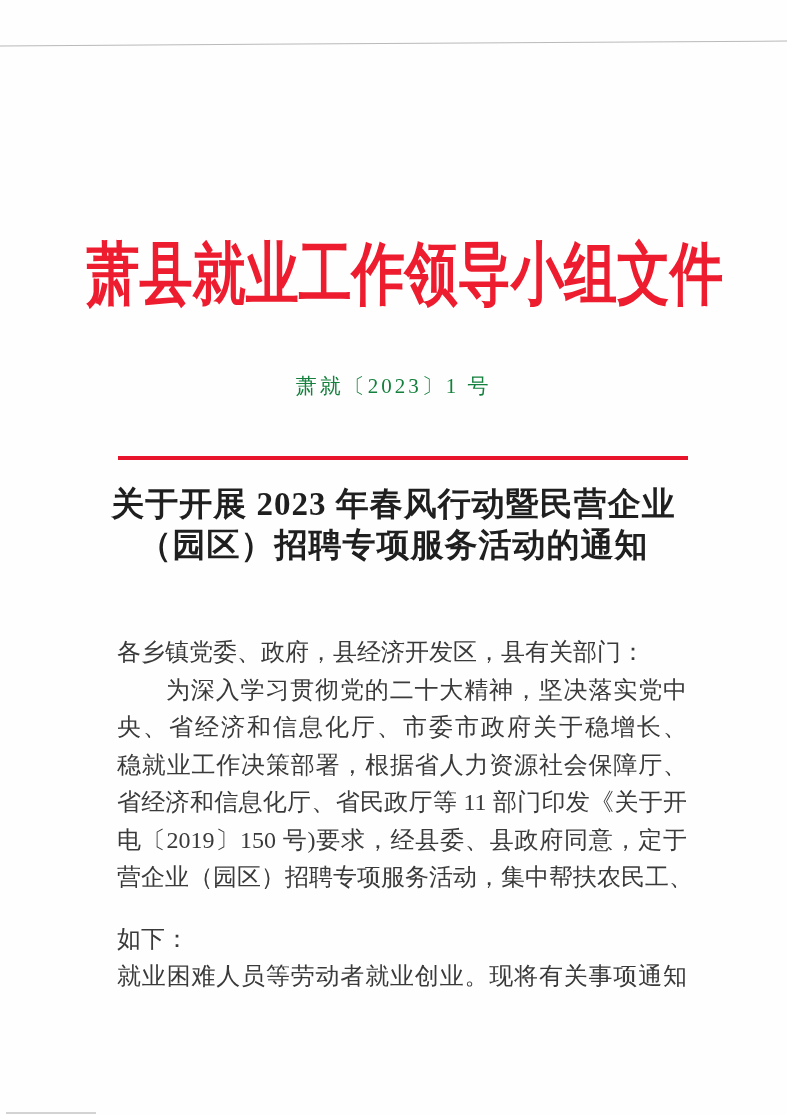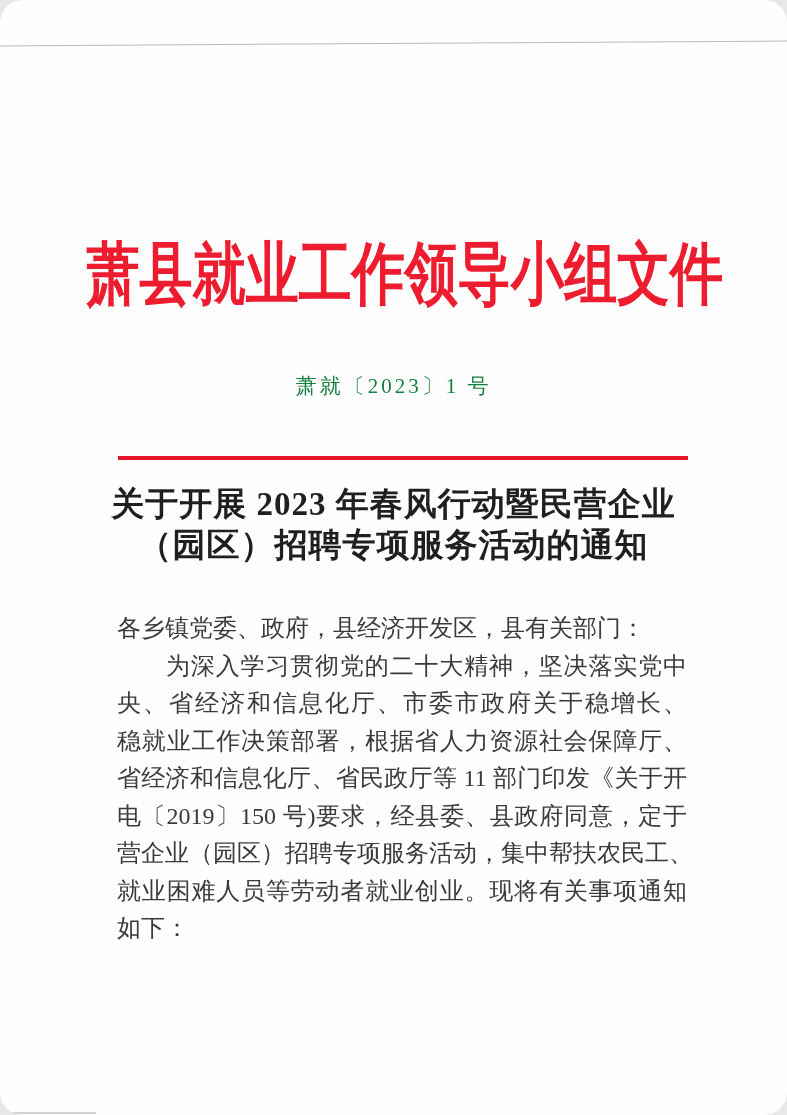--- a/index.html
+++ b/index.html
@@ -8,21 +8,20 @@
     background: #e8e8e8;
   }
   .page {
     position: relative;
     width: 787px;
     height: 1115px;
     margin: 0 auto;
     background: #fefefe;
     overflow: hidden;
     font-family: "Liberation Serif", "DejaVu Serif", serif;
-    border-radius: 23px;
   }
   
   .scan-line {
     position: absolute;
     top: 43px;
     left: -6px;
     width: 800px;
     height: 1px;
     background: rgba(130,130,130,0.55);
     transform: rotate(-0.35deg);
@@ -93,20 +92,21 @@
     height: 37.5px;
     line-height: 37.5px;
     text-align: justify;
     text-align-last: justify;
     text-justify: inter-character;
     white-space: nowrap;
   }
   .body-line.no-justify {
     text-align: left;
     text-align-last: left;
+    margin-top: 24px;
   }
   .body-line.indent {
     padding-left: 49px;
   }
 </style>
 </head>
 <body>
 
 <div class="page">
 
@@ -124,19 +124,19 @@
   </div>
 
   <div class="body-text">
     <div class="body-line no-justify">各乡镇党委、政府，县经济开发区，县有关部门：</div>
     <div class="body-line indent">为深入学习贯彻党的二十大精神，坚决落实党中</div>
     <div class="body-line">央、省经济和信息化厅、市委市政府关于稳增长、</div>
     <div class="body-line">稳就业工作决策部署，根据省人力资源社会保障厅、</div>
     <div class="body-line">省经济和信息化厅、省民政厅等 11 部门印发《关于开</div>
     <div class="body-line">电〔2019〕150 号)要求，经县委、县政府同意，定于</div>
     <div class="body-line">营企业（园区）招聘专项服务活动，集中帮扶农民工、</div>
+    <div class="body-line no-justify">如下：</div>
     <div class="body-line">就业困难人员等劳动者就业创业。现将有关事项通知</div>
-    <div class="body-line no-justify">如下：</div>
   </div>
 
   <div class="scan-smudge"></div>
 
 </div>
 
 </body></html>

